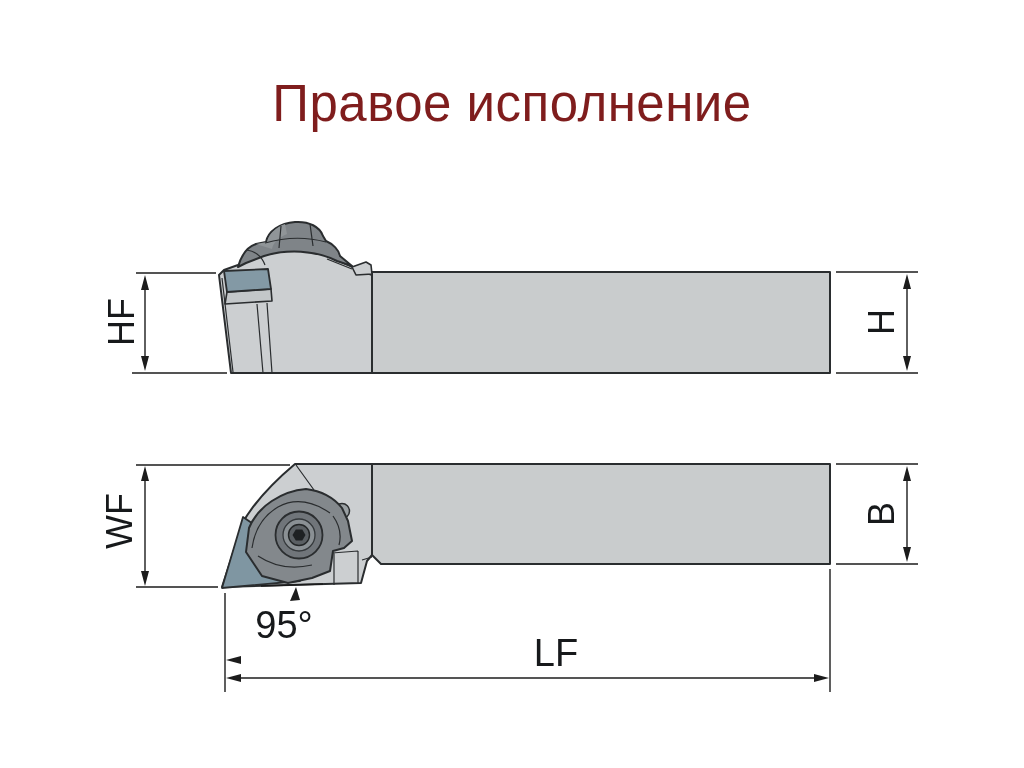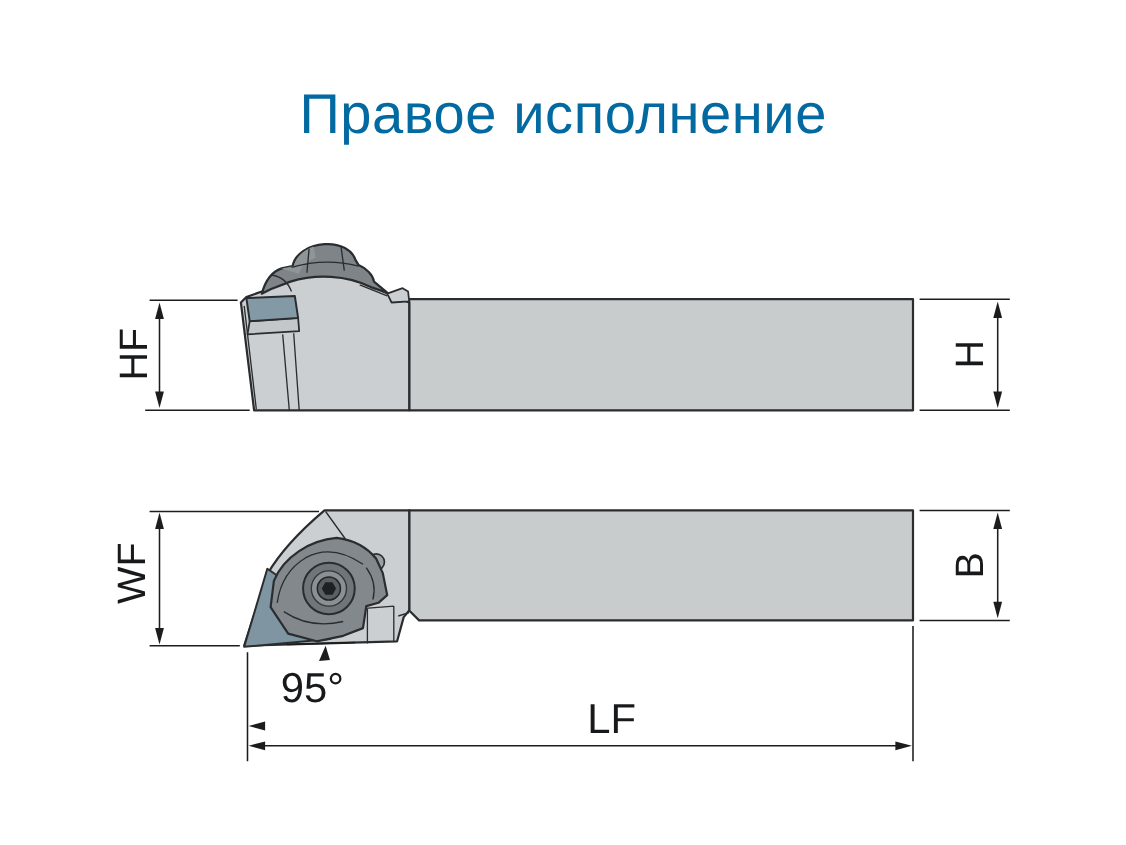--- a/index.html
+++ b/index.html
@@ -2,21 +2,21 @@
 <html><head>
 <meta charset="utf-8">
 <style>
   html,body{margin:0;padding:0;}
   body{
     width:1024px;height:768px;position:relative;background:#ffffff;
     font-family:"Liberation Sans", sans-serif;overflow:hidden;
   }
   .page-title{
     position:absolute;top:74px;left:0;width:1024px;text-align:center;
-    font-size:51px;font-weight:500;letter-spacing:.5px;color:#0369a1;
+    font-size:51px;font-weight:500;letter-spacing:.5px;color:#7f1d1d;
   }
   svg{position:absolute;top:0;left:0;}
   .outline{stroke:#2a2d2f;stroke-width:2;stroke-linejoin:round;}
   .thin{stroke:#2a2d2f;stroke-width:1.2;fill:none;}
   .shank{fill:#c9cccd;}
   .head{fill:#cccfd1;}
   .insert{fill:#8399a5;}
   .shim{fill:#c3c7c9;}
   .clamp{fill:#7f8488;}
   .facet{fill:#909598;}

